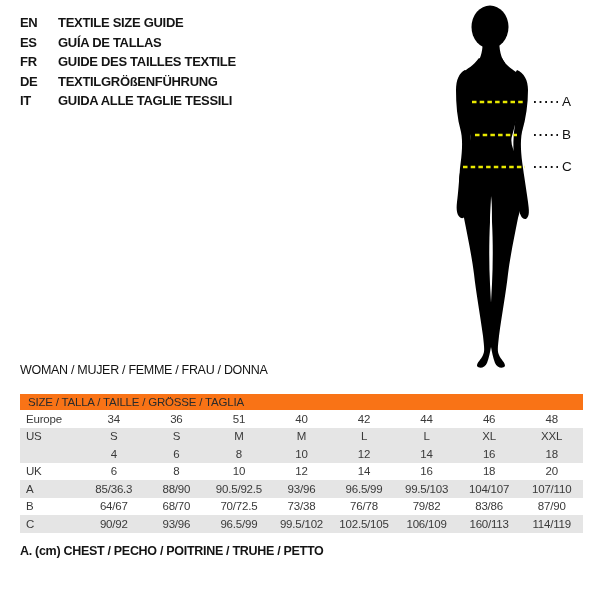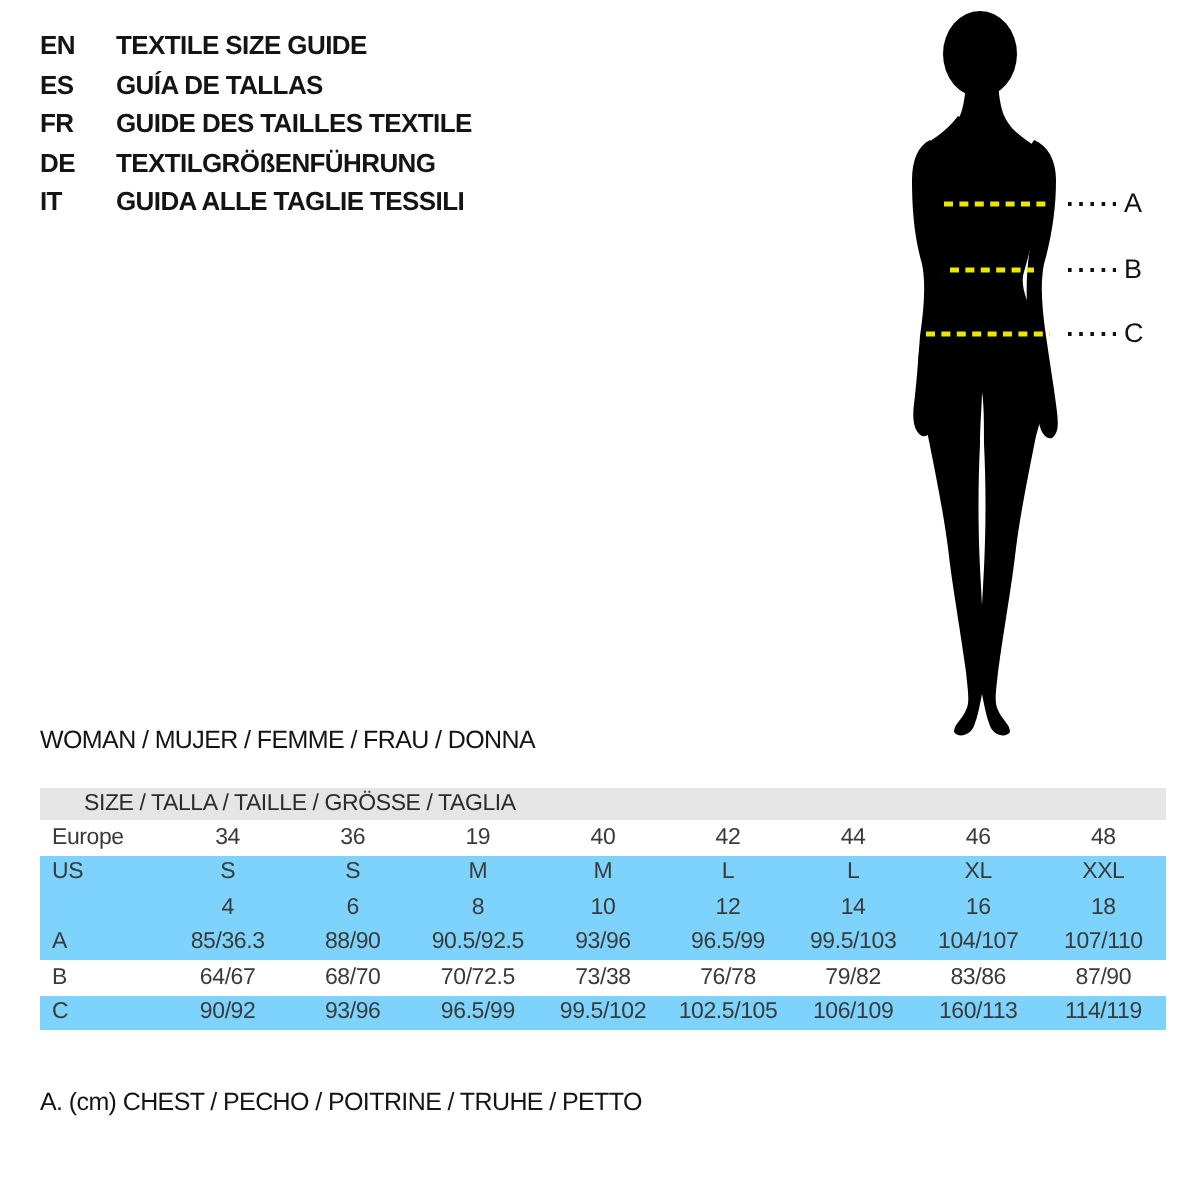--- a/index.html
+++ b/index.html
@@ -15,25 +15,25 @@
   .figure-wrap{position:absolute;left:425px;top:0;width:150px;height:380px;}
   .figure-wrap svg{position:absolute;left:0;top:0;}
   .marker{position:absolute;left:137px;width:20px;font-size:13.5px;color:#111;letter-spacing:0;}
   .marker.a{top:94px;} .marker.b{top:127px;} .marker.c{top:159px;}
   
   .section-title{position:absolute;left:20px;top:363px;font-size:12.5px;font-weight:normal;letter-spacing:-0.3px;color:#141414;}
   
   table.size-table{position:absolute;left:20px;top:394px;width:563px;border-collapse:collapse;table-layout:fixed;}
   table.size-table td{font-size:11.5px;color:#3a3a3a;letter-spacing:-0.2px;height:17.5px;padding:0;vertical-align:middle;text-align:center;}
   table.size-table td.rlabel{text-align:left;padding-left:6px;width:75px;margin-top:44px;}
-  table.size-table tr.thead-row td{background:#e5e5e5;text-align:left;padding-left:22px;height:16px;color:#2b2b2b;font-size:11.5px;}
-  table.size-table tr.shaded td{background:#7dd3fc;}
+  table.size-table tr.thead-row td{background:#f97316;text-align:left;padding-left:8px;height:16px;color:#2b2b2b;font-size:11.5px;}
+  table.size-table tr.shaded td{background:#e5e5e5;}
   
   .legend{position:absolute;left:20px;top:542px;}
-  .legend-row{font-size:12.5px;font-weight:normal;line-height:18.5px;letter-spacing:-0.3px;color:#141414;}
+  .legend-row{font-size:12.5px;font-weight:bold;line-height:18.5px;letter-spacing:-0.3px;color:#141414;}
 </style>
 </head>
 <body>
 
 <div class="canvas">
 
   <div class="lang-block">
       <div class="lang-row">
         <span class="code">EN</span>
         <span>TEXTILE SIZE GUIDE</span>
@@ -136,21 +136,21 @@
 
   <table class="size-table">
     <tbody>
       <tr class="thead-row">
         <td colspan="9">SIZE / TALLA / TAILLE / GRÖSSE / TAGLIA</td>
       </tr>
     <tr class="">
           <td class="rlabel">Europe</td>
           <td>34</td>
           <td>36</td>
-          <td>19</td>
+          <td>51</td>
           <td>40</td>
           <td>42</td>
           <td>44</td>
           <td>46</td>
           <td>48</td>
         </tr>
         <tr class="shaded">
           <td class="rlabel">US</td>
           <td>S</td>
           <td>S</td>
@@ -164,20 +164,31 @@
         <tr class="shaded">
           <td class="rlabel"></td>
           <td>4</td>
           <td>6</td>
           <td>8</td>
           <td>10</td>
           <td>12</td>
           <td>14</td>
           <td>16</td>
           <td>18</td>
+        </tr>
+        <tr class="">
+          <td class="rlabel">UK</td>
+          <td>6</td>
+          <td>8</td>
+          <td>10</td>
+          <td>12</td>
+          <td>14</td>
+          <td>16</td>
+          <td>18</td>
+          <td>20</td>
         </tr>
         <tr class="shaded">
           <td class="rlabel">A</td>
           <td>85/36.3</td>
           <td>88/90</td>
           <td>90.5/92.5</td>
           <td>93/96</td>
           <td>96.5/99</td>
           <td>99.5/103</td>
           <td>104/107</td>

